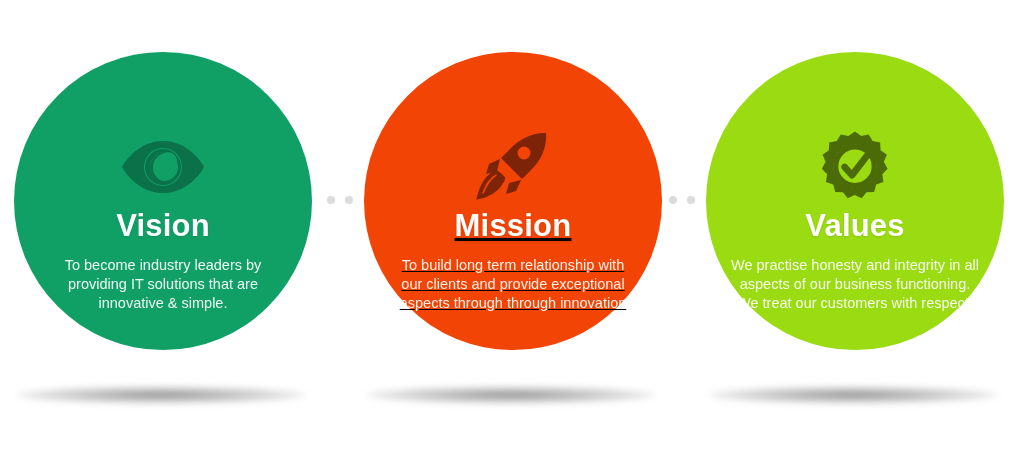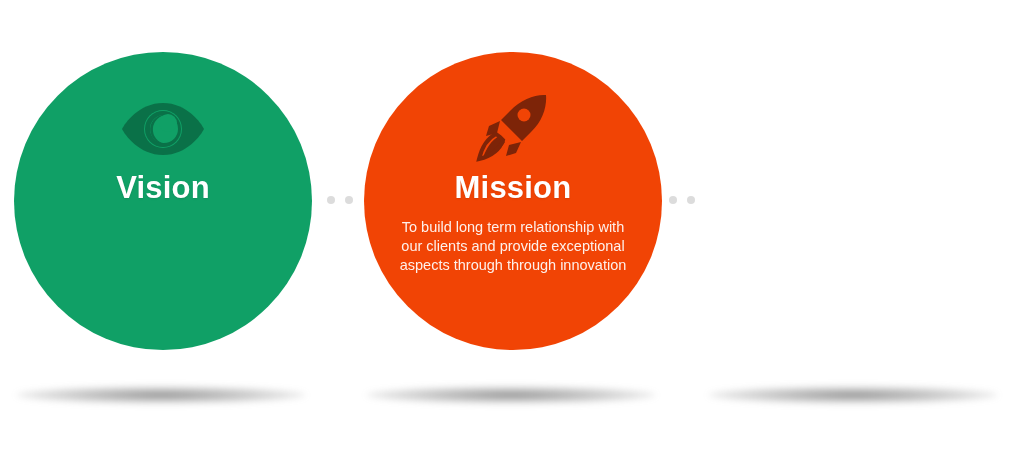--- a/index.html
+++ b/index.html
@@ -23,25 +23,25 @@
   .card {
     position: absolute;
     width: 298px;
     height: 298px;
     top: 52px;
     border-radius: 50%;
     box-sizing: border-box;
     display: flex;
     flex-direction: column;
     align-items: center;
-    justify-content: flex-start;
+    justify-content: center;
     text-align: center;
   }
   .card-vision  { left: 14px;  background: #10a066; }
-  .card-mission { left: 364px; background: #f14405; }
+  .card-mission { left: 364px; background: #f14405; text-decoration: underline; }
   .card-values  { left: 706px; background: #9adb12; }
 
   .icon-wrap {
     margin-top: 38px;
     height: 78px;
     display: flex;
     align-items: center;
     justify-content: center;
   }
   .icon-wrap svg { display: block; }
@@ -109,20 +109,21 @@
       <svg width="84" height="56" viewBox="0 0 84 56" aria-hidden="true">
         <path d="M42 2 C18 2 4 22 1 28 C4 34 18 54 42 54 C66 54 80 34 83 28 C80 22 66 2 42 2 Z" fill="#0a7148"></path>
         <circle cx="42" cy="28" r="19" fill="#10a066"></circle>
         <path d="M42 10 a18 18 0 1 0 0 36 a18 18 0 1 0 0 -36 Z
                  M43 14 a14 14 0 1 1 0 28 a14 14 0 1 1 0 -28 Z" fill="#0a7148"></path>
         <path d="M46 14 a14.5 14.5 0 1 0 -2 28.8 a14.5 14.5 0 0 1 2 -28.8 Z" fill="#0a7148"></path>
         <circle cx="47" cy="22" r="9" fill="#10a066"></circle>
       </svg>
     </div>
     <div class="card-title">Vision</div>
+    <div class="card-body">To become industry leaders by providing IT solutions that are innovative &amp; simple.</div>
   </div>
 
   <div class="dots dots-1">
     <span class="dot"></span>
     <span class="dot"></span>
   </div>
 
   <div class="card card-mission">
     <div class="icon-wrap">
       <svg width="74" height="74" viewBox="0 0 74 74" aria-hidden="true">
@@ -142,18 +143,37 @@
     </div>
     <div class="card-title">Mission</div>
     <div class="card-body">To build long term relationship with our clients and provide exceptional aspects through through innovation</div>
   </div>
 
   <div class="dots dots-2">
     <span class="dot"></span>
     <span class="dot"></span>
   </div>
 
+  <div class="card card-values">
+    <div class="icon-wrap">
+      <svg width="74" height="74" viewBox="0 0 100 100" aria-hidden="true">
+        <path id="scallop" fill="#4b6b08" d="
+          M50 2
+          L58.3 8.1 L68.5 6.0 L73.8 15.0 L84.0 17.0 L84.6 27.4
+          L93.0 33.5 L89.0 43.0 L94.0 52.2 L87.0 59.8 L88.4 70.2
+          L78.6 73.8 L75.9 83.9 L65.5 84.1 L59.0 92.2 L49.6 88.0
+          L40.2 92.2 L33.7 84.1 L23.3 83.9 L20.6 73.8 L10.8 70.2
+          L12.2 59.8 L5.2 52.2 L10.2 43.0 L6.2 33.5 L14.6 27.4
+          L15.2 17.0 L25.4 15.0 L30.7 6.0 L40.9 8.1 Z"></path>
+        <circle cx="50" cy="49" r="29" fill="#9adb12"></circle>
+        <circle cx="50" cy="49" r="26" fill="none" stroke="#4b6b08" stroke-width="7"></circle>
+        <path d="M36 50 L46 61 L66 35" fill="none" stroke="#4b6b08" stroke-width="9" stroke-linecap="round" stroke-linejoin="round"></path>
+      </svg>
+    </div>
+    <div class="card-title">Values</div>
+    <div class="card-body">We practise honesty and integrity in all aspects of our business functioning. We treat our customers with respect.</div>
+  </div>
 
   <div class="ground-shadow shadow-1"></div>
   <div class="ground-shadow shadow-2"></div>
   <div class="ground-shadow shadow-3"></div>
 
 </div>
 
 </body></html>

